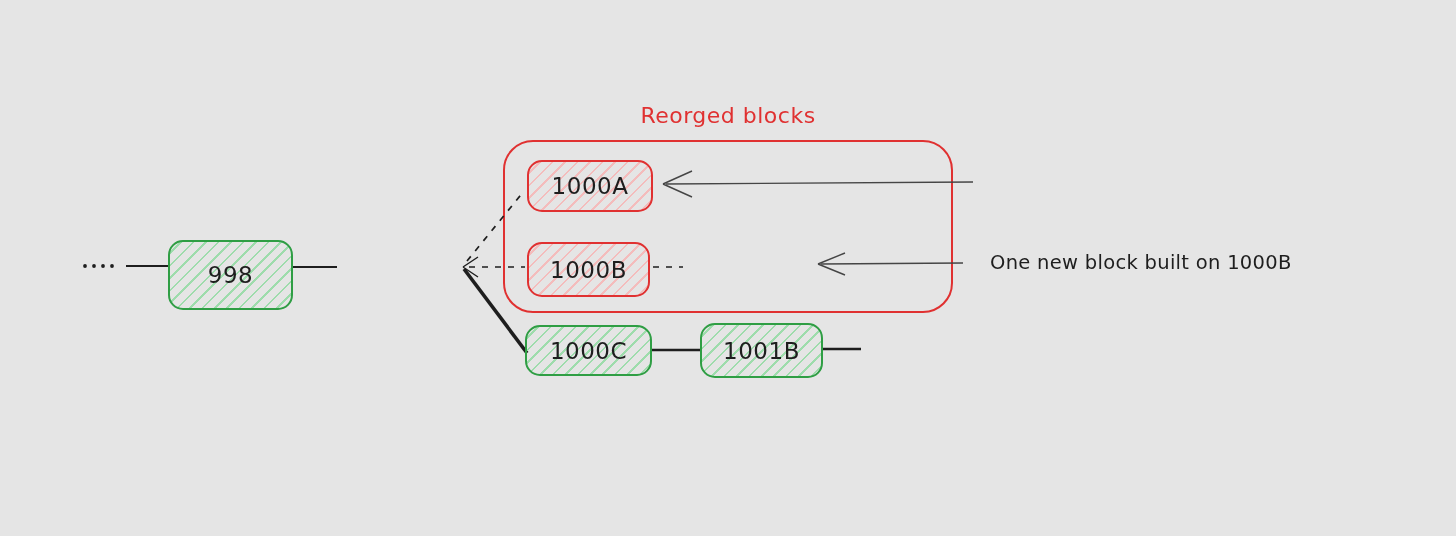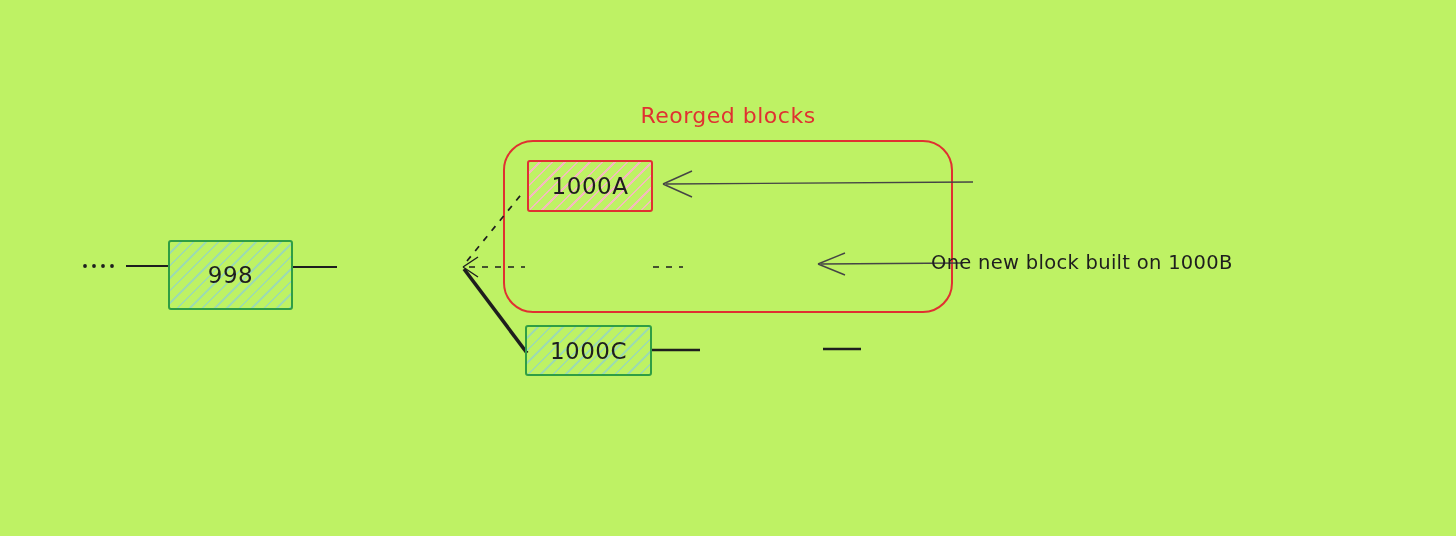--- a/index.html
+++ b/index.html
@@ -5,21 +5,21 @@
   html, body {
     margin: 0;
     padding: 0;
     background: #ffffff;
     font-family: "DejaVu Sans", sans-serif;
   }
   .canvas {
     position: relative;
     width: 1456px;
     height: 536px;
-    background: #bef264;
+    background: #e5e5e5;
     overflow: hidden;
     color: var(--ink, #1e1e1e);
   }
   .wires {
     position: absolute;
     left: 0; top: 0;
     width: 1456px; height: 536px;
   }
   .wires line, .wires path { fill: none; }
   .ink   { stroke: var(--ink, #1e1e1e); }
@@ -28,21 +28,21 @@
   .w13 { stroke-width: 1.4; }
   .w15 { stroke-width: 1.7; }
   .w2  { stroke-width: 2.2; }
   .w25 { stroke-width: 2.6; }
   .w35 { stroke-width: 3.6; }
   .dash { stroke-dasharray: 6 7; }
 
   .block {
     position: absolute;
     box-sizing: border-box;
-    border-radius: 3px;
+    border-radius: 15px;
     display: flex;
     align-items: center;
     justify-content: center;
     font-size: 23px;
     letter-spacing: 0.5px;
     color: var(--ink, #1e1e1e);
   }
   .block.canonical {
     border: 2.6px solid var(--canonical-border, #2f9e44);
     background: repeating-linear-gradient(135deg,
@@ -128,21 +128,27 @@
     </g>
   </svg>
 
   <div class="block canonical" style="left:168px;top:240px;width:125px;height:70px">
     <span>998</span>
   </div>
 
   <div class="block reorged" style="left:527px;top:160px;width:126px;height:52px">
     <span>1000A</span>
   </div>
+  <div class="block reorged" style="left:527px;top:242px;width:123px;height:55px">
+    <span>1000B</span>
+  </div>
 
   <div class="block canonical" style="left:525px;top:325px;width:127px;height:51px">
     <span>1000C</span>
   </div>
+  <div class="block canonical" style="left:700px;top:323px;width:123px;height:55px">
+    <span>1001B</span>
+  </div>
 
-  <div class="note" style="left:931px;top:251px">One new block built on 1000B</div>
+  <div class="note" style="left:990px;top:251px">One new block built on 1000B</div>
 
 
 </div>
 
 </body></html>

